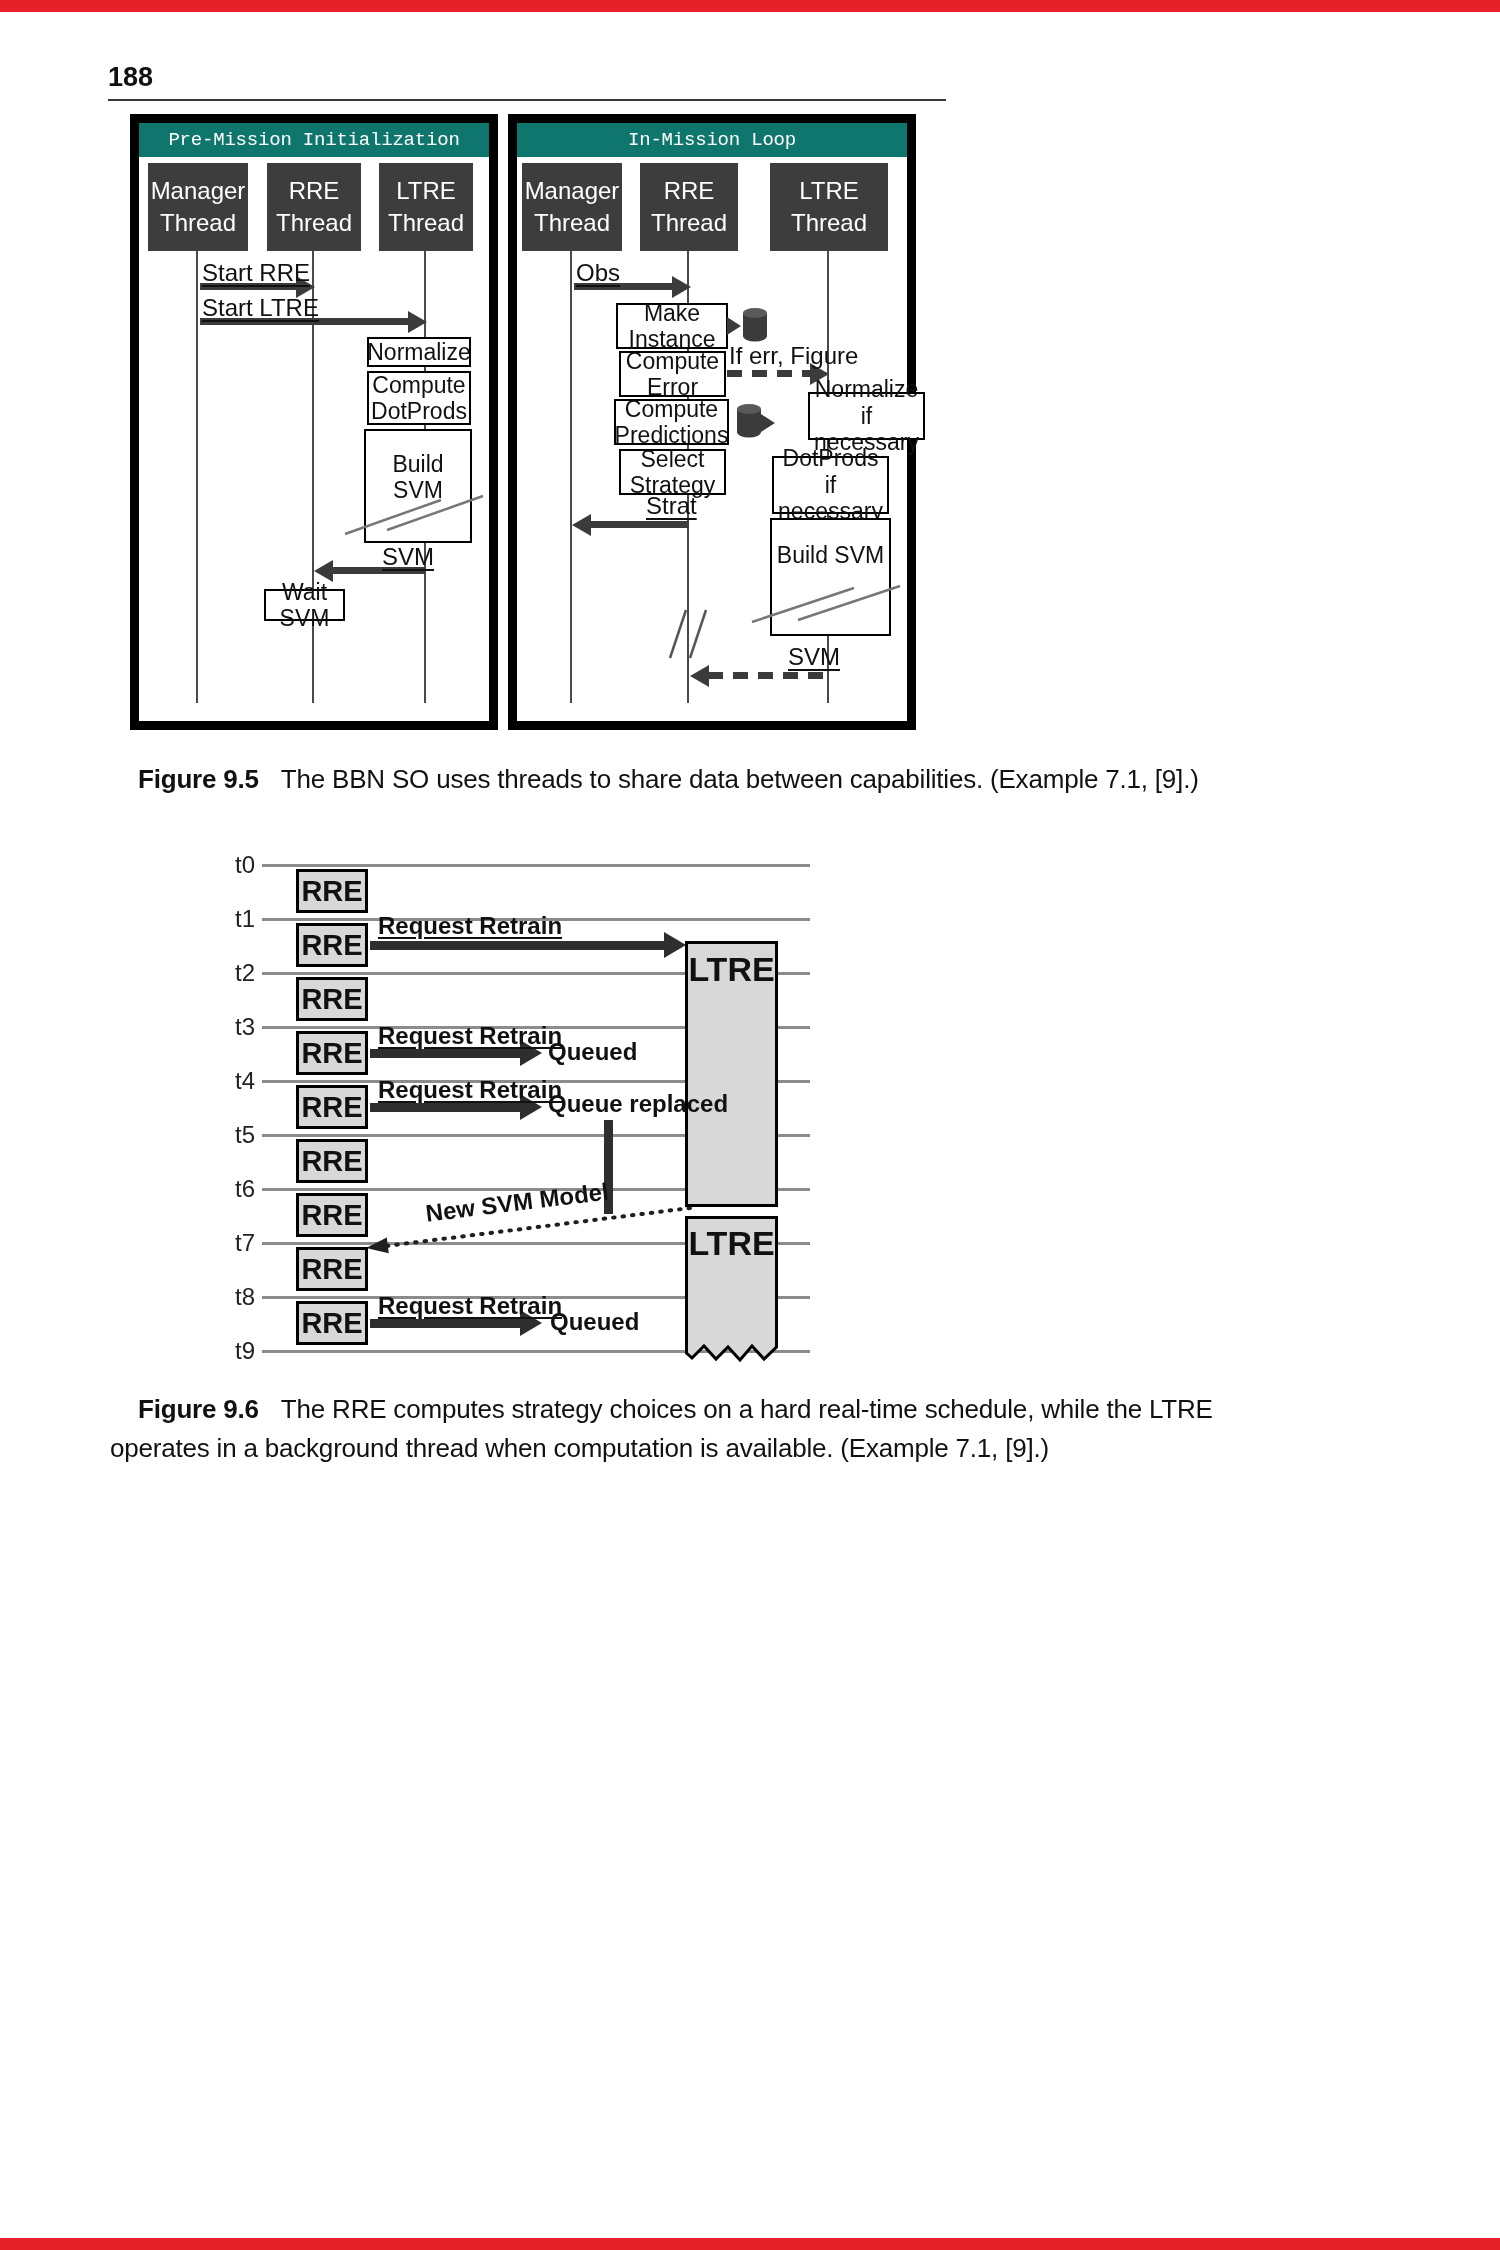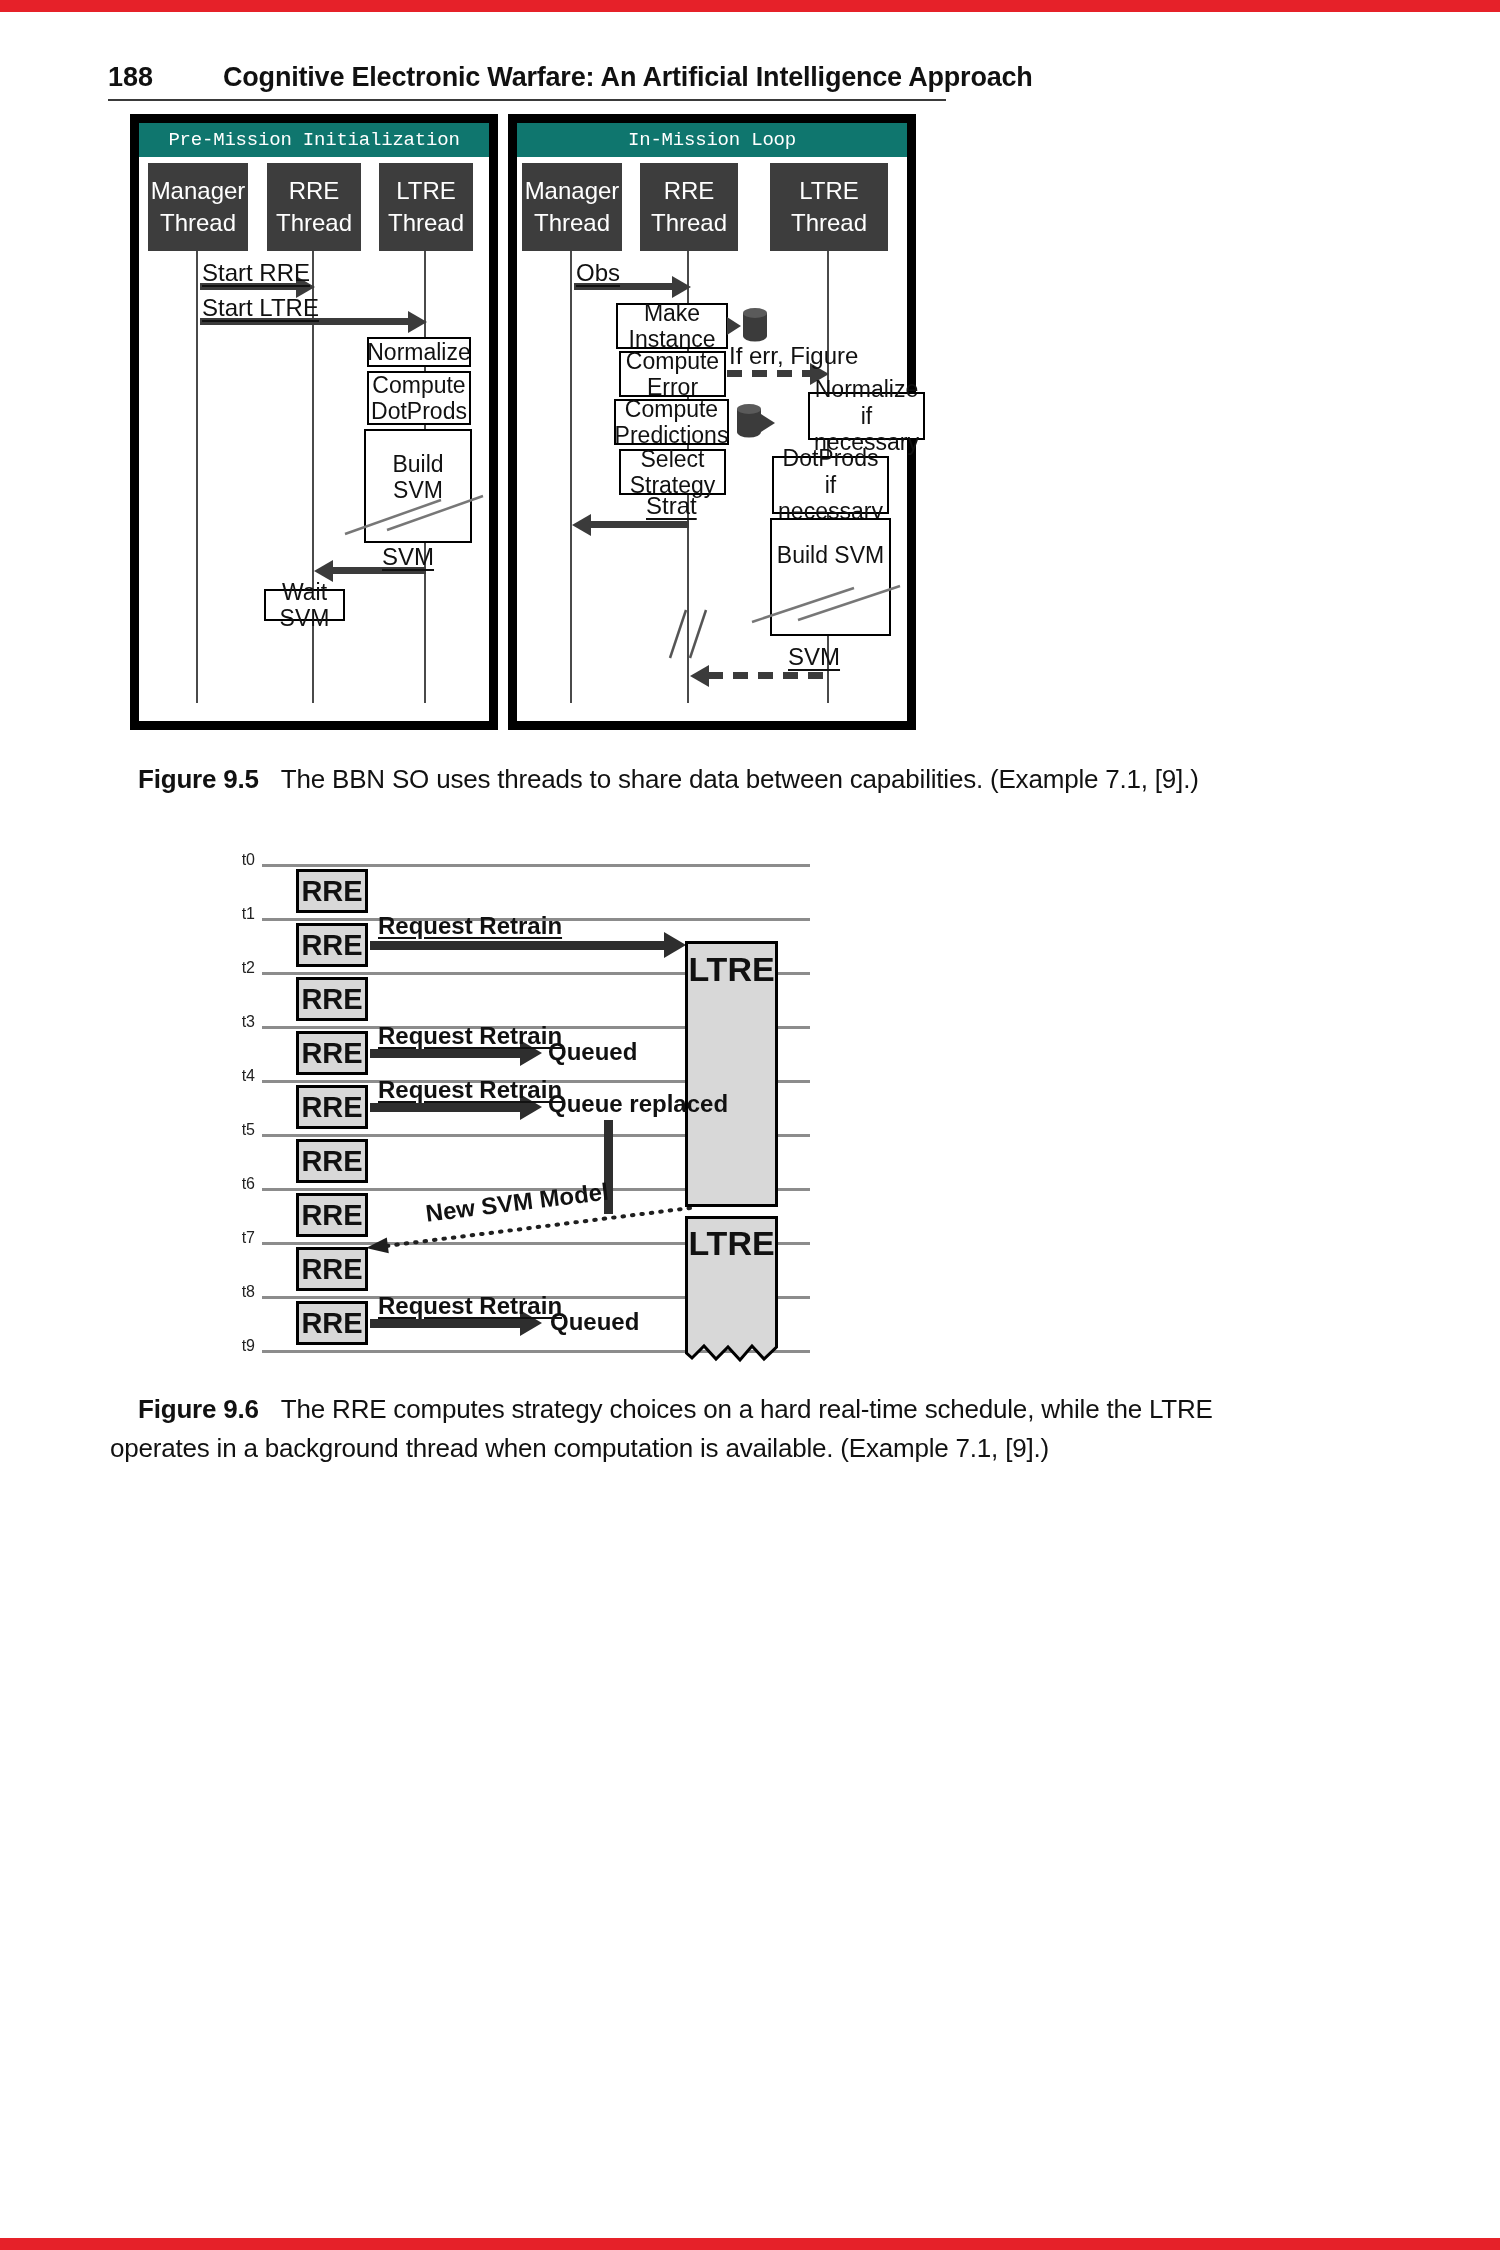--- a/index.html
+++ b/index.html
@@ -27,21 +27,21 @@
   .msg { position:absolute; font-size:24px; color:#111; white-space:nowrap; text-decoration:underline; text-underline-offset:4px; }
   .msg.plain { text-decoration:none; }
 
   .box { position:absolute; background:#fff; border:2px solid #000; display:flex; align-items:center; justify-content:center; text-align:center; font-size:23px; line-height:1.15; color:#111; padding:0; }
 
   .store-arrow { position:absolute; width:0; height:0; border-top:9px solid transparent; border-bottom:9px solid transparent; border-left:14px solid #3b3b3b; }
 
   .caption { position:absolute; font-size:26px; color:#111; line-height:1.5; letter-spacing:-0.2px; }
   .caption b { margin-right:22px;margin-left:28px; }
 
-  .tlabel { position:absolute; width:42px; font-size:16px; color:#222; text-align:right; }
+  .tlabel { position:absolute; width:42px; font-size:24px; color:#222; text-align:right; }
   .tline { position:absolute; height:3px; background:#8c8c8c; }
 
   .rre-box { position:absolute; width:72px; height:44px; background:#d8d8d8; border:3px solid #000; display:flex; align-items:center; justify-content:center; font-weight:700; font-size:29px; color:#111; z-index:3; }
   .ltre-box { position:absolute; background:#d8d8d8; border:3px solid #000; display:flex; flex-direction:column; align-items:center; padding-top:6px; font-weight:700; font-size:34px; color:#111; z-index:3; }
   .ltre-label { position:absolute; width:93px; text-align:center; font-weight:700; font-size:34px; color:#111; z-index:5; }
 
   .shaft96 { position:absolute; height:9px; background:#2e2e2e; z-index:2; }
   .head96-r { position:absolute; width:0; height:0; border-top:13px solid transparent; border-bottom:13px solid transparent; border-left:22px solid #2e2e2e; z-index:2; }
   .msg96 { position:absolute; font-size:24px; font-weight:700; color:#111; white-space:nowrap; z-index:4; }
   .msg96.ul { text-decoration:underline; text-underline-offset:3px; }
@@ -49,21 +49,20 @@
 </style>
 </head>
 <body>
 
 <div class="page">
 
   <div class="redbar" style="top:0"></div>
   <div class="redbar" style="top:2238px"></div>
 
   <div class="pageno" style="left:108px;top:62px">188</div>
-  <div class="runtitle" style="left:223px;top:62px">Cognitive Electronic Warfare: An Artificial Intelligence Approach</div>
   <div class="hrule" style="left:108px;top:99px;width:838px"></div>
 
   <div class="panel" style="left:130px;top:114px;width:368px;height:616px"></div>
   <div class="panel-title" style="left:139px;top:123px;width:350px;height:34px">Pre-Mission Initialization</div>
 
   <div class="lifeline" style="left:196px;top:251px;height:452px"></div>
   <div class="lifeline" style="left:312px;top:251px;height:452px"></div>
   <div class="lifeline" style="left:424px;top:251px;height:452px"></div>
 
   <div class="shaft" style="left:200px;top:283px;width:96px"></div>

